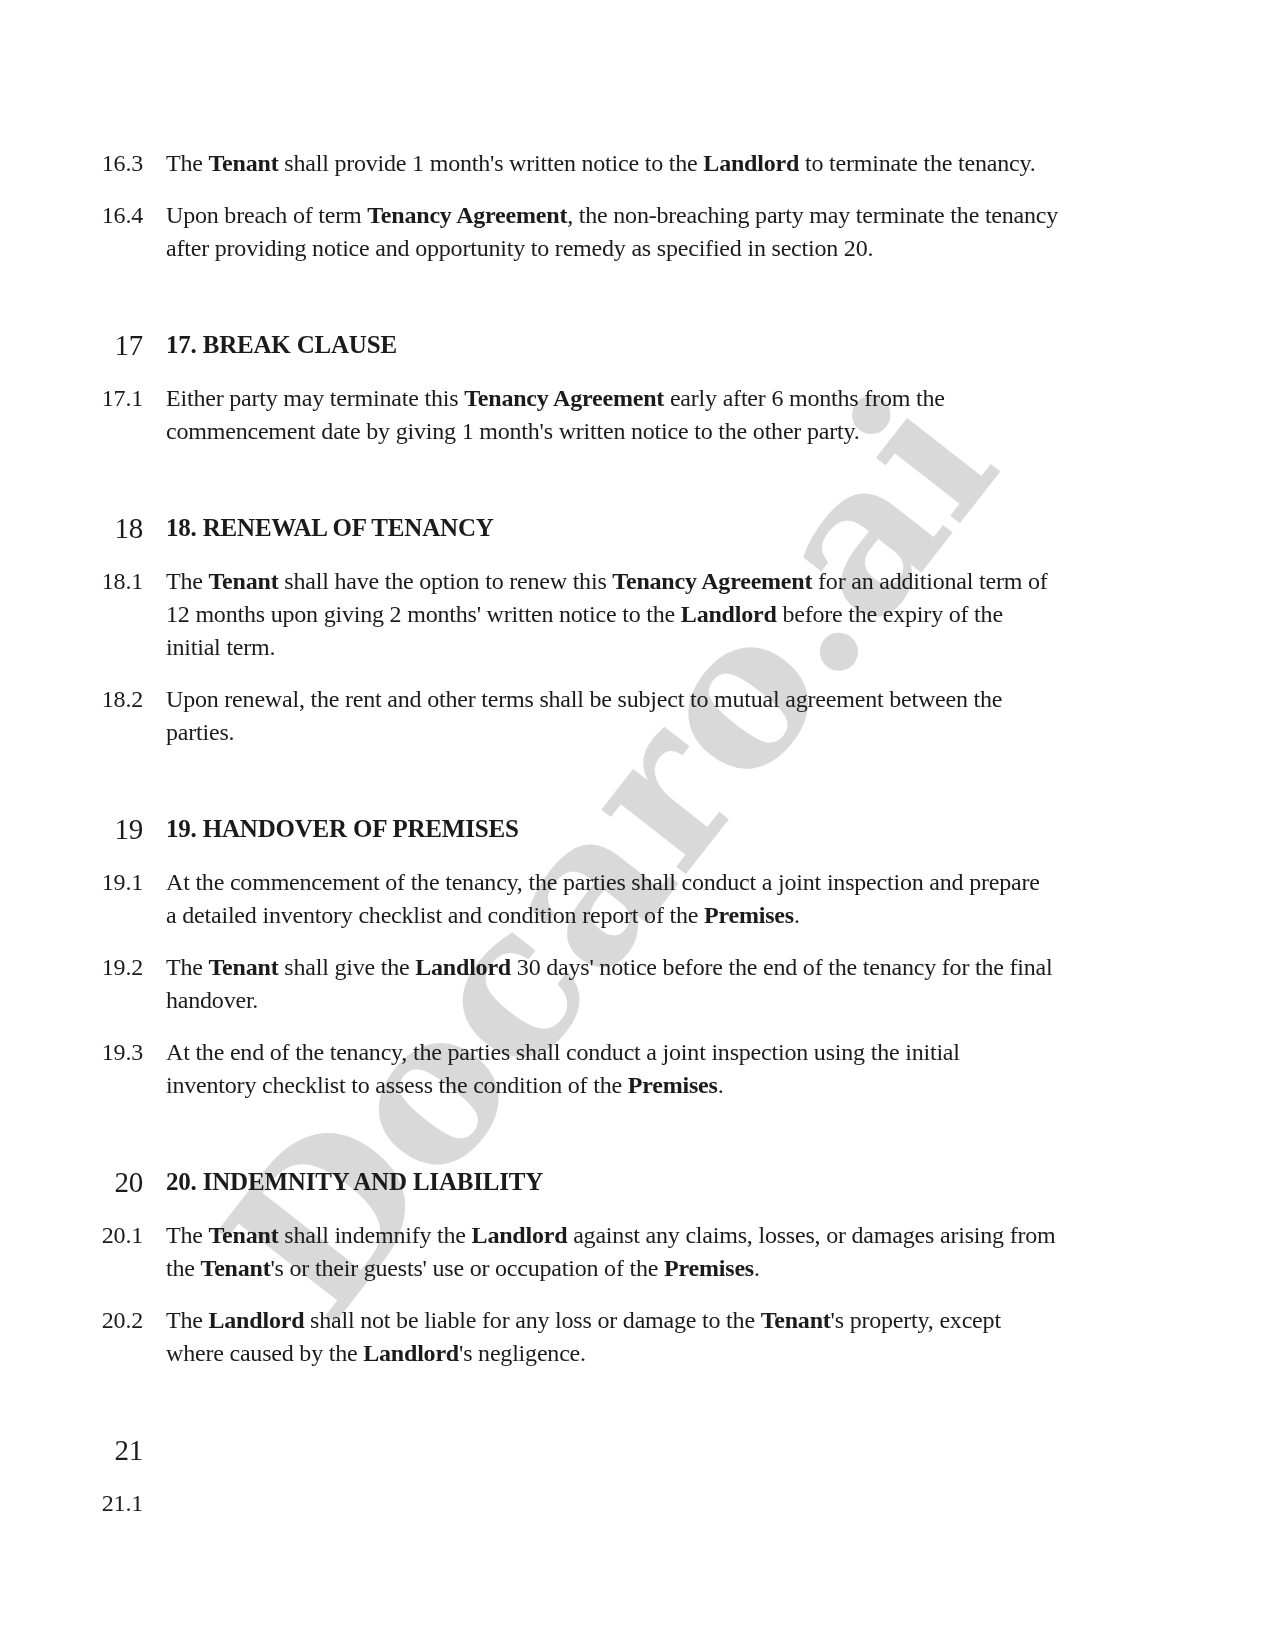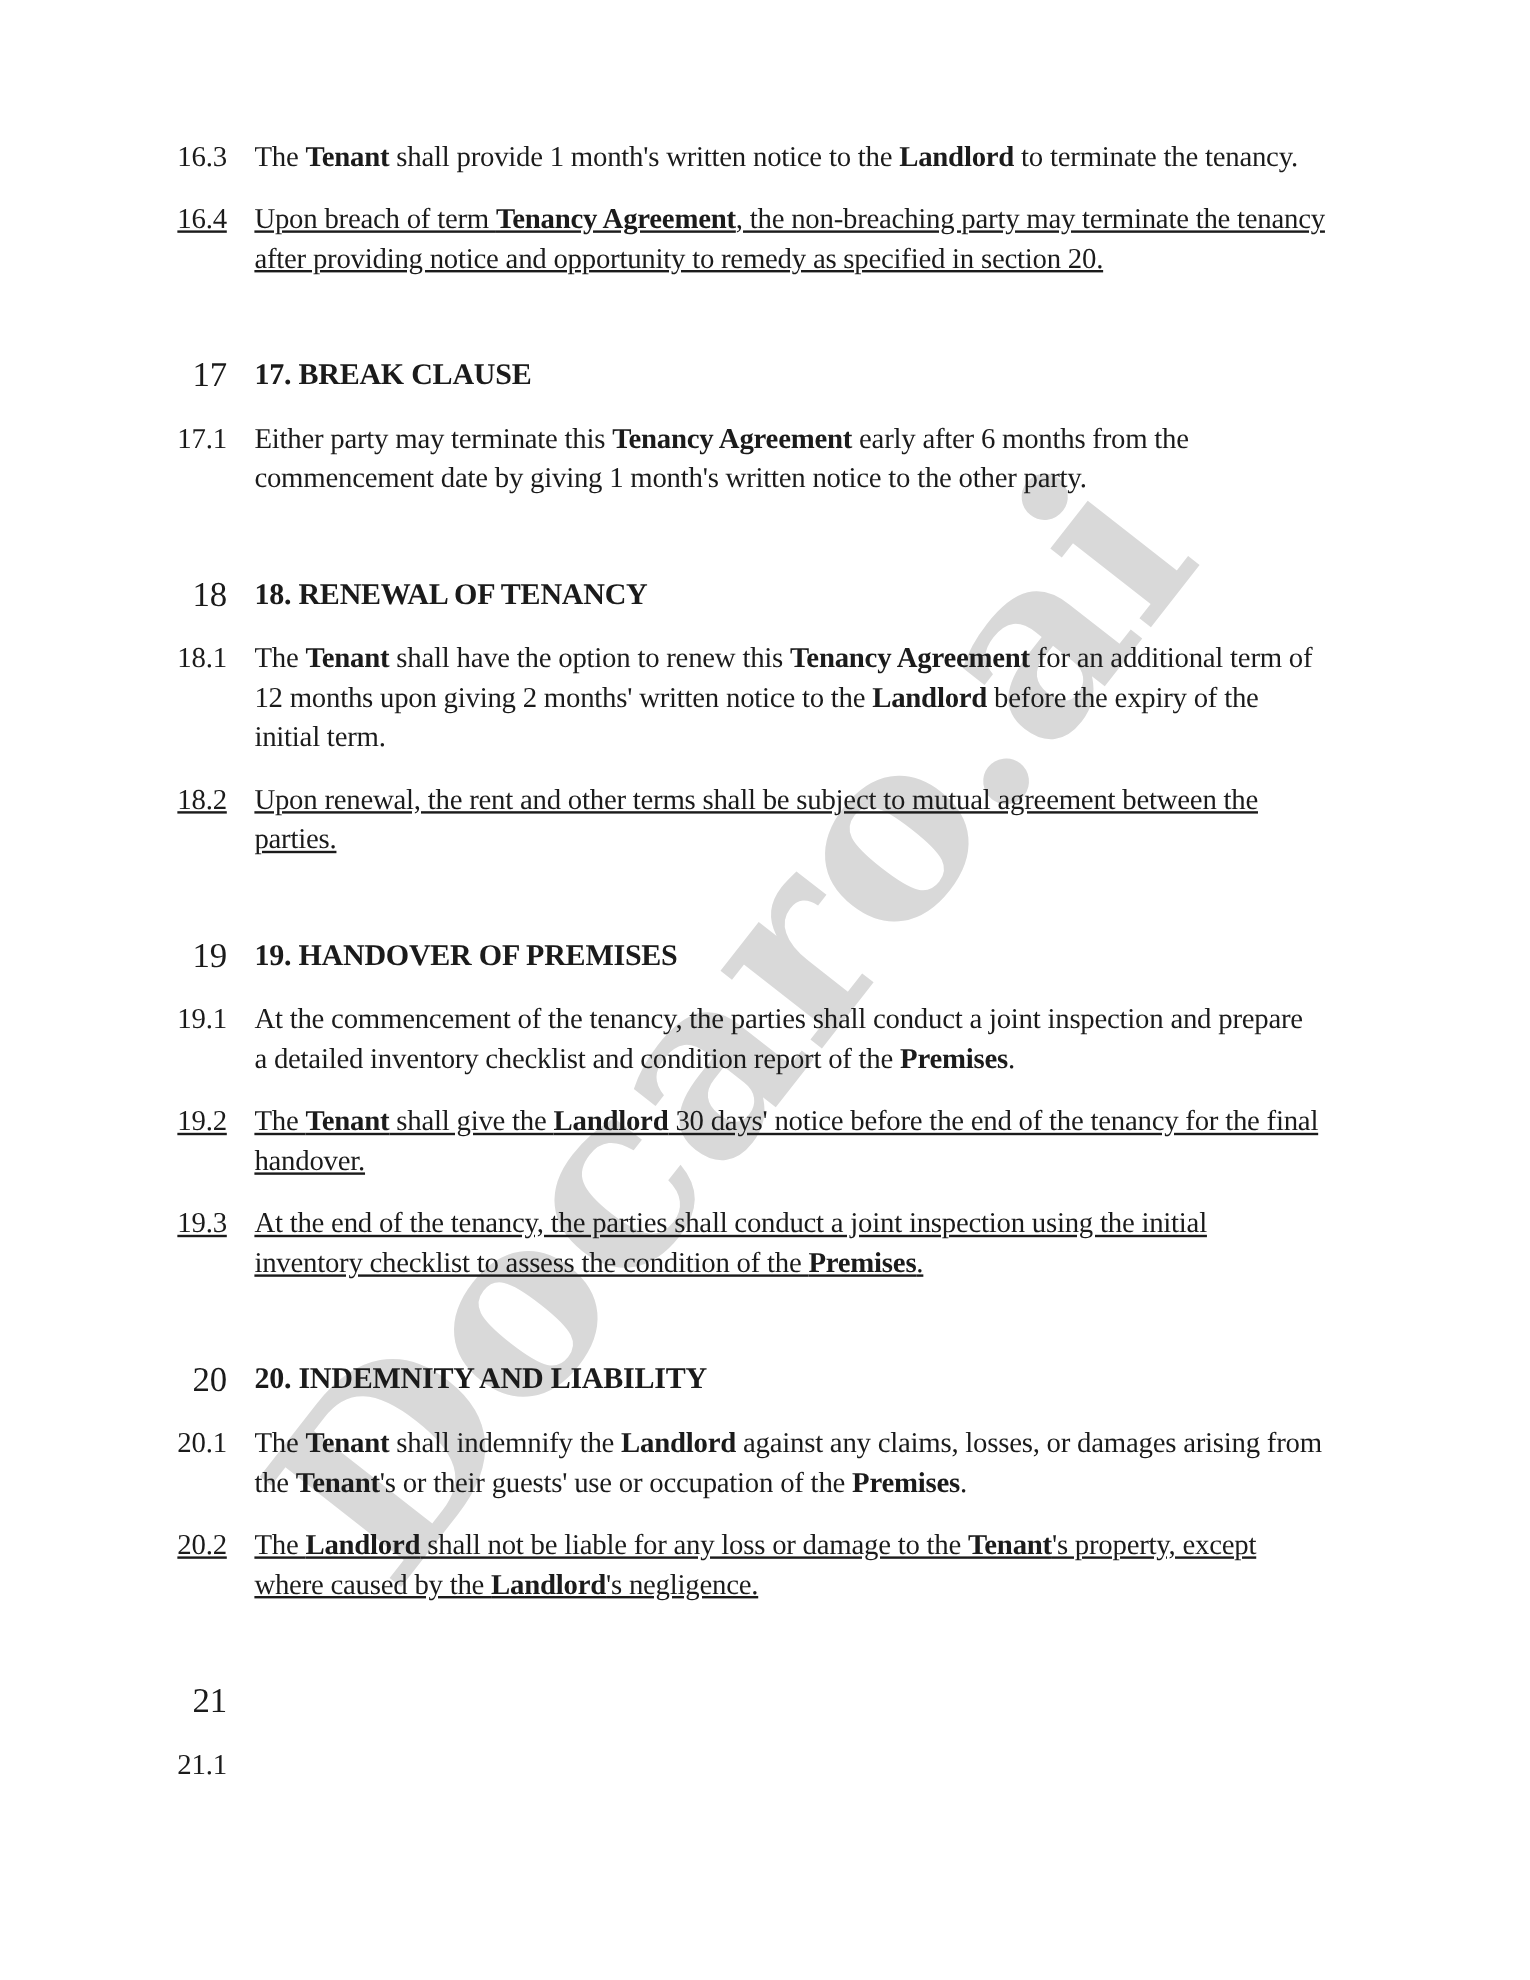--- a/index.html
+++ b/index.html
@@ -27,27 +27,28 @@
     font-size: 205px;
     line-height: 1;
     color: #d9d9d9;
     white-space: nowrap;
     z-index: 0;
     user-select: none;
   }
   .content {
     position: relative;
     z-index: 1;
-    padding: 115px 0 0 111px;
+    padding: 115px 0 0 65px;
+    margin-top: 32px;
   }
   .row {
     display: flex;
     align-items: flex-start;
   }
-  .clause-row + .clause-row { margin-top: 19px; text-decoration: underline; }
+  .clause-row + .clause-row { margin-top: 19px; }
   .heading-row { margin-top: 62px; margin-bottom: 19px; }
   .num {
     flex: none;
     width: 78px;
     text-align: right;
     font-size: 24px;
     line-height: 33px;
     letter-spacing: -0.2px;
   }
   .heading-row .num {

